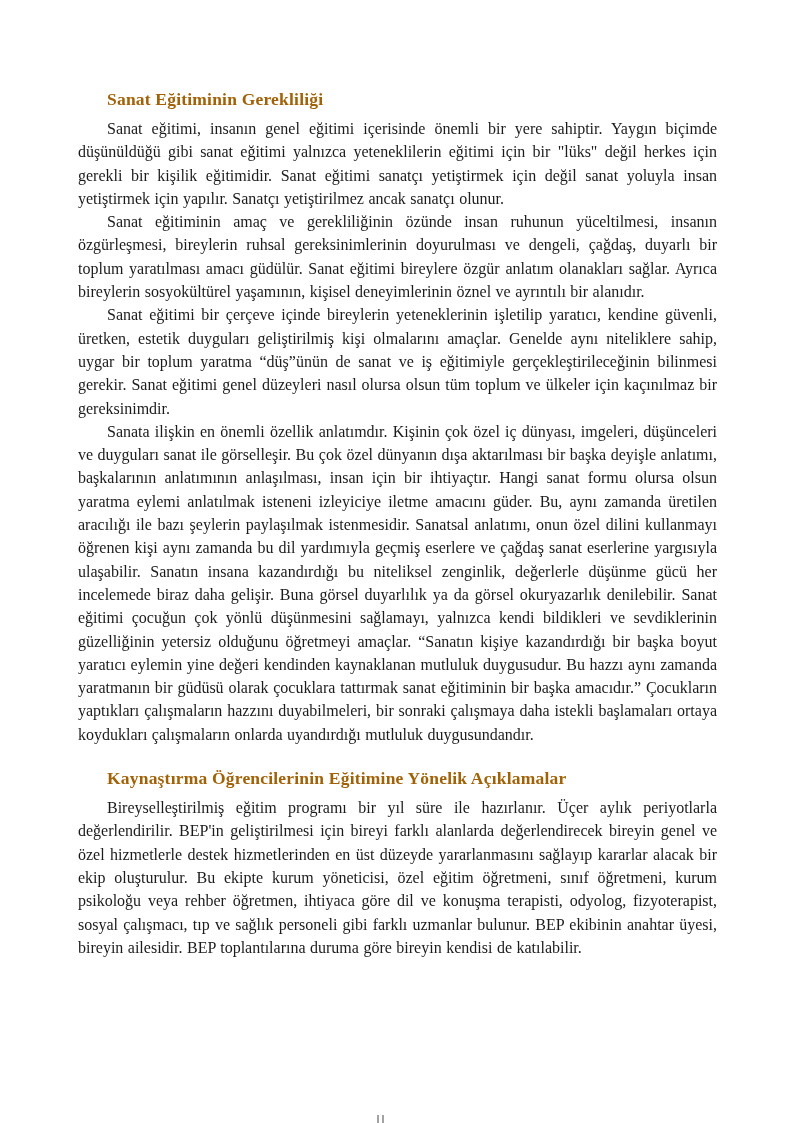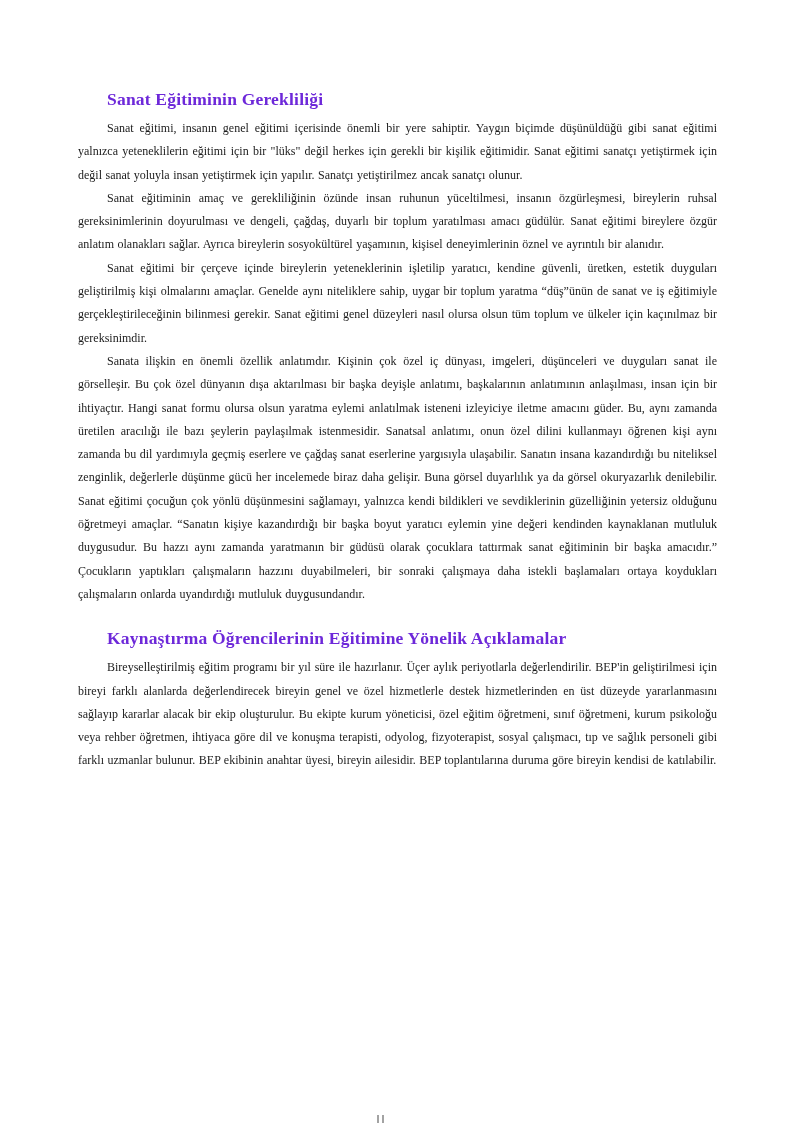--- a/index.html
+++ b/index.html
@@ -22,32 +22,32 @@
   .content {
     position: absolute;
     left: 78px;
     top: 88px;
     width: 639px;
   }
   .section-heading {
     font-family: "Liberation Serif", serif;
     font-size: 17.5px;
     font-weight: 700;
-    color: #6d28d9;
+    color: #a16207;
     margin: 0 0 6px 0;
     padding-left: 29px;
     line-height: 23px;
     letter-spacing: 0.2px;
   }
   .section + .section {
     margin-top: 21px;
   }
   .body-par {
     margin: 0;
-    font-size: 12px;
+    font-size: 16px;
     line-height: 23.3px;
     color: #1b1b1b;
     text-align: justify;
     text-indent: 29px;
     word-spacing: 0.5px;
   }
   .page-footer {
     position: absolute;
     left: 377px;
     top: 1078px;

